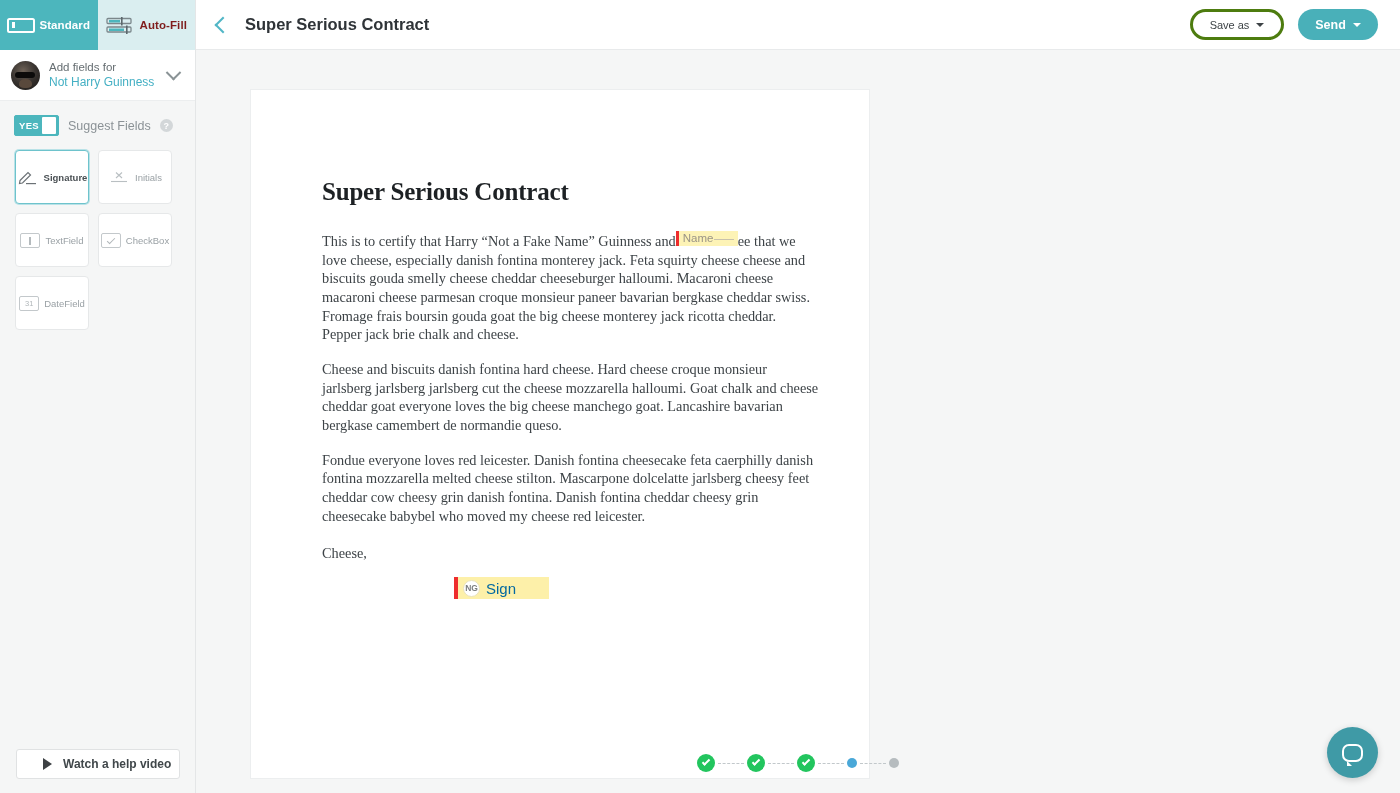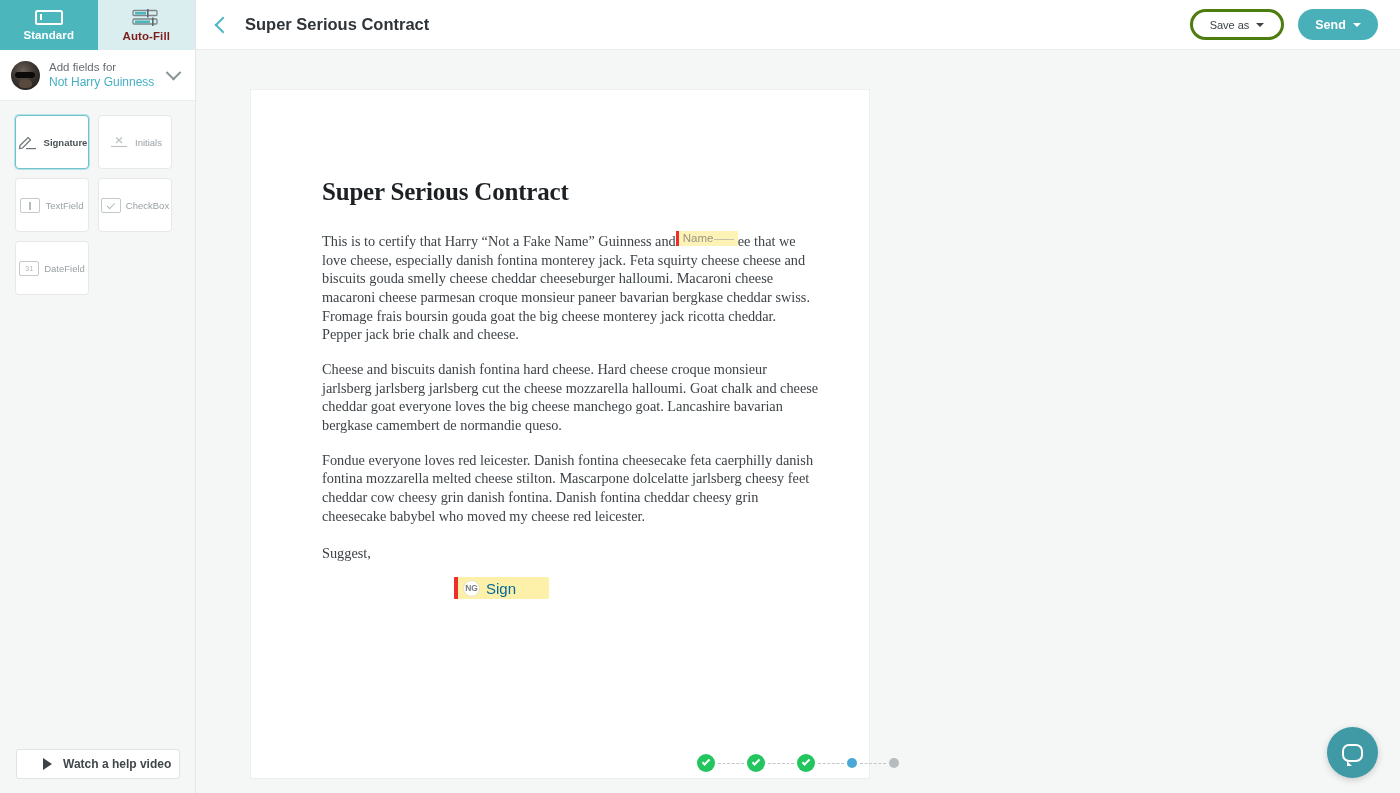--- a/index.html
+++ b/index.html
@@ -15,21 +15,21 @@
   .sidebar {
     width: 196px; height: 793px;
     background: #f5f6f6;
     border-right: 1px solid #e4e6e7;
     display: flex; flex-direction: column;
     position: relative;
     flex: 0 0 196px;
   }
   .mode-tabs { display: flex; height: 50px; width: 100%; }
   .mode-tab {
-    flex: 1; display: flex; flex-direction: column;
+    flex: 1; display: flex; flex-direction: row;
     align-items: center; justify-content: center;
     gap: 4px; cursor: pointer; height: 50px;
   }
   .mode-tab.active { background: #4cb6bd; color: #ffffff; }
   .mode-tab.inactive { background: #daeef0; color: #7f1d1d; }
   .mode-tab-label { font-size: 11.5px; font-weight: bold; letter-spacing: .1px; }
   .icon-standard {
     width: 28px; height: 15px; border: 2px solid #ffffff; border-radius: 2.5px;
     position: relative;
   }
@@ -244,20 +244,28 @@
 
     <div class="person-row">
       <div class="avatar"></div>
       <div class="person-text">
         <span class="person-label">Add fields for</span>
         <span class="person-name">Not Harry Guinness</span>
       </div>
       <span class="chevron-down"></span>
     </div>
 
+    <div class="suggest-row">
+      <div class="toggle">
+        <span class="toggle-yes">YES</span>
+        <span class="toggle-knob"></span>
+      </div>
+      <span class="suggest-label">Suggest Fields</span>
+      <span class="help-dot">?</span>
+    </div>
 
     <div class="field-grid">
       <div class="field-card selected">
         <span class="fi">
           <svg width="22" height="15" viewBox="0 0 22 15">
             <path d="M3 10.5 L11 2.5 L13.5 5 L5.5 13 L2.5 13.5 Z" fill="none" stroke="#6c7276" stroke-width="1.2"></path>
             <line x1="9" y1="13.6" x2="19" y2="13.6" stroke="#6c7276" stroke-width="1.2"></line>
           </svg>
         </span>
         <span class="field-card-label">Signature</span>
@@ -315,21 +323,21 @@
 
     <div class="canvas">
       <div class="page">
         <div class="page-inner">
           <h1 class="contract-heading">Super Serious Contract</h1>
 
           <p class="para"><span>This is to certify that Harry “Not a Fake Name” Guinness and</span><span class="field-inline"><span>Name</span><span class="fld-underline"></span></span><span>ee that we love cheese, especially danish fontina monterey jack. Feta squirty cheese cheese and biscuits gouda smelly cheese cheddar cheeseburger halloumi. Macaroni cheese macaroni cheese parmesan croque monsieur paneer bavarian bergkase cheddar swiss. Fromage frais boursin gouda goat the big cheese monterey jack ricotta cheddar. Pepper jack brie chalk and cheese.</span></p>
 
           <p class="para">Cheese and biscuits danish fontina hard cheese. Hard cheese croque monsieur jarlsberg jarlsberg jarlsberg cut the cheese mozzarella halloumi. Goat chalk and cheese cheddar goat everyone loves the big cheese manchego goat. Lancashire bavarian bergkase camembert de normandie queso.</p>
           <p class="para">Fondue everyone loves red leicester. Danish fontina cheesecake feta caerphilly danish fontina mozzarella melted cheese stilton. Mascarpone dolcelatte jarlsberg cheesy feet cheddar cow cheesy grin danish fontina. Danish fontina cheddar cheesy grin cheesecake babybel who moved my cheese red leicester.</p>
-          <p class="para signed-line">Suggest,</p>
+          <p class="para signed-line">Cheese,</p>
         </div>
 
         <div class="sign-field">
           <span class="sign-avatar">NG</span>
           <span class="sign-label">Sign</span>
         </div>
       </div>
 
       <div class="progress">
         <span class="step">

